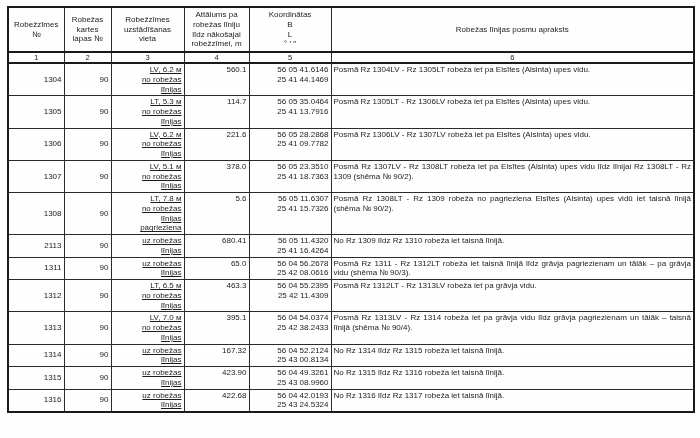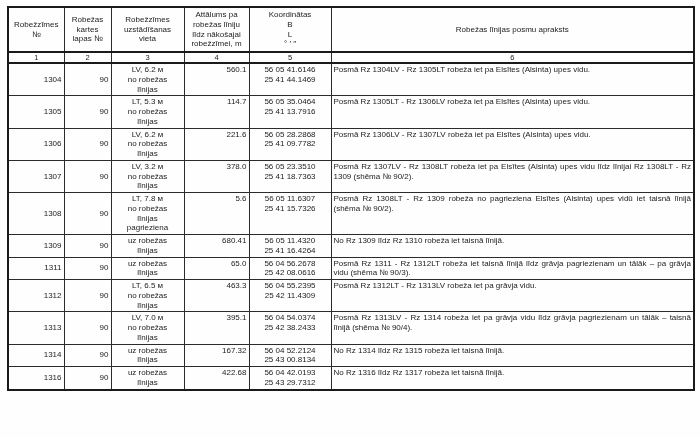--- a/index.html
+++ b/index.html
@@ -46,23 +46,23 @@
     border-bottom: 2px solid #1a1a1a;
     text-align: center;
     vertical-align: middle;
     height: 10px;
     line-height: 9px;
     padding: 0;
     font-size: 7.5px;
   }
   
   td.c0, td.c1 { text-align: right; vertical-align: middle; }
-  td.c2 { text-align: center; vertical-align: top; }
+  td.c2 { text-align: right; vertical-align: top; text-decoration: underline; }
   td.c3 { text-align: right; vertical-align: top; padding-top: 2px; }
-  td.c4 { text-align: center; vertical-align: top; padding-top: 2px; }
+  td.c4 { text-align: right; vertical-align: top; padding-top: 2px; }
   td.c5 { text-align: justify; vertical-align: top; padding: 2px 4px 2px 3px; }
 </style>
 </head>
 <body>
 
 <div class="page">
   <table class="border-table">
     <colgroup>
       <col style="width:56px">
       <col style="width:47px">
@@ -130,42 +130,42 @@
 no robežas
 līnijas</td>
           <td class="c3">221.6</td>
           <td class="c4">56 05 28.2868
 25 41 09.7782</td>
           <td class="c5">Posmā Rz 1306LV - Rz 1307LV robeža iet pa Elsītes (Alsinta) upes vidu.</td>
         </tr>
         <tr>
           <td class="c0">1307</td>
           <td class="c1">90</td>
-          <td class="c2">LV, 3.2 м
+          <td class="c2">LV, 5.1 м
 no robežas
 līnijas</td>
           <td class="c3">378.0</td>
           <td class="c4">56 05 23.3510
 25 41 18.7363</td>
           <td class="c5">Posmā Rz 1307LV - Rz 1308LT robeža iet pa Elsītes (Alsinta) upes vidu līdz līnijai Rz 1308LT - Rz 1309 (shēma № 90/2).</td>
         </tr>
         <tr>
           <td class="c0">1308</td>
           <td class="c1">90</td>
           <td class="c2">LT, 7.8 м
 no robežas
 līnijas
 pagrieziena</td>
           <td class="c3">5.6</td>
           <td class="c4">56 05 11.6307
 25 41 15.7326</td>
           <td class="c5">Posmā Rz 1308LT - Rz 1309 robeža no pagrieziena Elsītes (Alsinta) upes vidū iet taisnā līnijā (shēma № 90/2).</td>
         </tr>
         <tr>
-          <td class="c0">1309</td>
+          <td class="c0">2113</td>
           <td class="c1">90</td>
           <td class="c2">uz robežas
 līnijas</td>
           <td class="c3">680.41</td>
           <td class="c4">56 05 11.4320
 25 41 16.4264</td>
           <td class="c5">No Rz 1309 līdz Rz 1310 robeža iet taisnā līnijā.</td>
         </tr>
         <tr>
           <td class="c0">1311</td>
@@ -203,24 +203,34 @@
           <td class="c0">1314</td>
           <td class="c1">90</td>
           <td class="c2">uz robežas
 līnijas</td>
           <td class="c3">167.32</td>
           <td class="c4">56 04 52.2124
 25 43 00.8134</td>
           <td class="c5">No Rz 1314 līdz Rz 1315 robeža iet taisnā līnijā.</td>
         </tr>
         <tr>
+          <td class="c0">1315</td>
+          <td class="c1">90</td>
+          <td class="c2">uz robežas
+līnijas</td>
+          <td class="c3">423.90</td>
+          <td class="c4">56 04 49.3261
+25 43 08.9960</td>
+          <td class="c5">No Rz 1315 līdz Rz 1316 robeža iet taisnā līnijā.</td>
+        </tr>
+        <tr>
           <td class="c0">1316</td>
           <td class="c1">90</td>
           <td class="c2">uz robežas
 līnijas</td>
           <td class="c3">422.68</td>
           <td class="c4">56 04 42.0193
-25 43 29.7312</td>
+25 43 24.5324</td>
           <td class="c5">No Rz 1316 līdz Rz 1317 robeža iet taisnā līnijā.</td>
         </tr>
       </tbody>
   </table>
 </div>
 
 </body></html>

